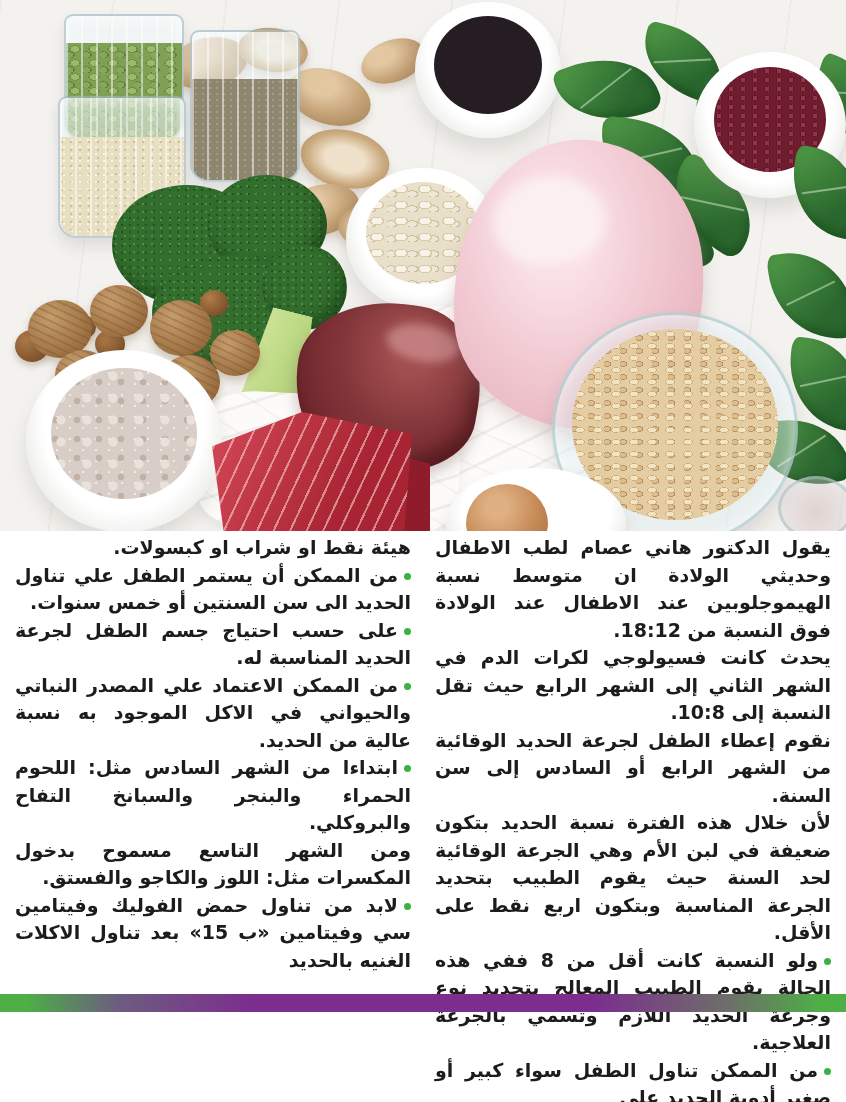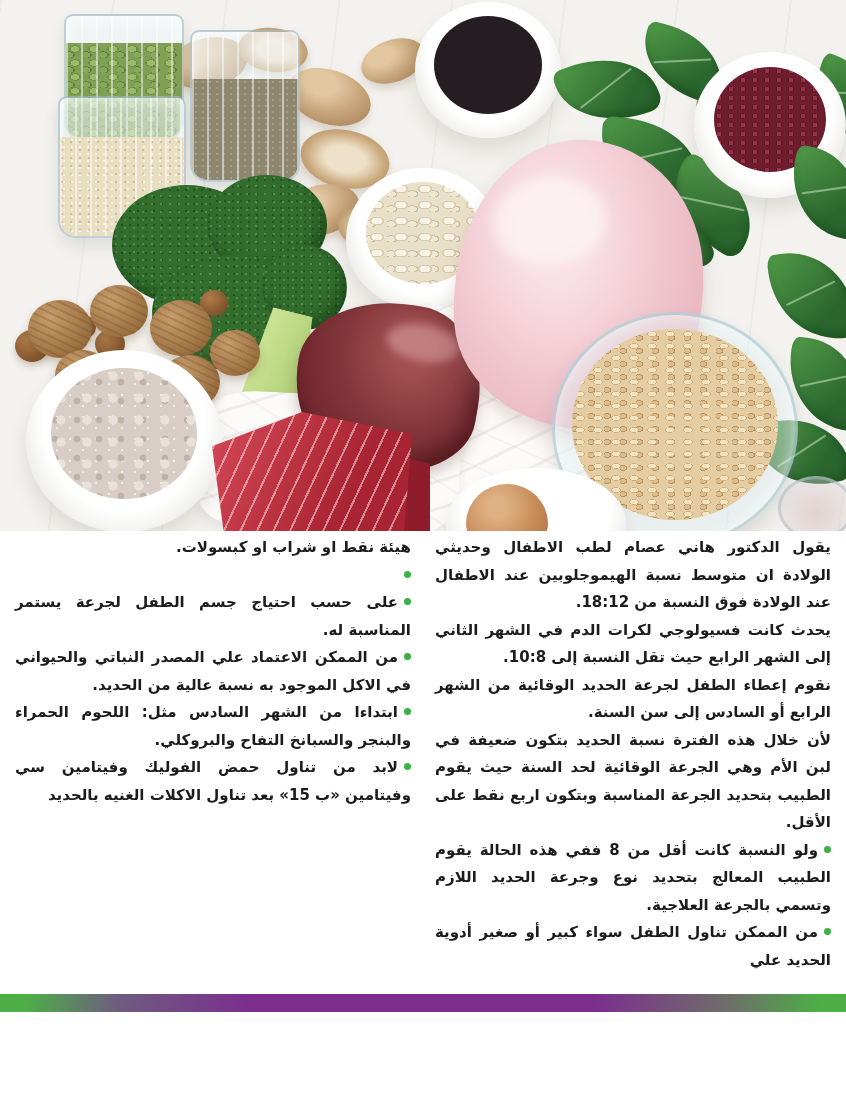--- a/index.html
+++ b/index.html
@@ -115,21 +115,21 @@
       background-size:18px 12px,16px 13px;}
 
   .egg{background:radial-gradient(circle at 38% 32%,#dfb083 0 15%,#c78c58 55%,#a86e3e);
       border-radius:50% 50% 50% 50% / 55% 55% 45% 45%;}
   .jar{border-radius:50%;border:3px solid rgba(175,192,198,0.6);
       background:radial-gradient(circle at 50% 58%,rgba(185,138,138,0.3),rgba(228,234,237,0.45));}
 
   
   .article{position:absolute;left:0;top:534px;width:846px;direction:rtl;}
   .col{position:absolute;top:0;width:396px;color:#1c1c1c;
-       font-size:15px;font-weight:700;line-height:27.5px;
+       font-size:19px;font-weight:700;line-height:27.5px;
        text-align:justify;}
   .col-right{right:15px;}
   .col-left{right:435px;}
   .col p{margin:0;padding:0;}
   .bullet{display:inline-block;width:7px;height:7px;border-radius:50%;
           background:#3cb043;margin-inline-end:6px;vertical-align:2px;}
 
   
   .footer-bar{position:absolute;left:0;top:994px;width:846px;height:18px;
       background:linear-gradient(90deg,#4daf46 0%,#4daf46 3%,#6e5c80 14%,#7c2d8e 30%,#7c2d8e 70%,#6e6e6a 86%,#4daf46 97%,#4daf46 100%);}
@@ -232,24 +232,25 @@
       <p><span>يقول الدكتور هاني عصام لطب الاطفال وحديثي الولادة ان متوسط نسبة الهيموجلوبين عند الاطفال عند الولادة فوق النسبة من 18:12.</span></p>
       <p><span>يحدث كانت فسيولوجي لكرات الدم في الشهر الثاني إلى الشهر الرابع حيث تقل النسبة إلى 10:8.</span></p>
       <p><span>نقوم إعطاء الطفل لجرعة الحديد الوقائية من الشهر الرابع أو السادس إلى سن السنة.</span></p>
       <p><span>لأن خلال هذه الفترة نسبة الحديد بتكون ضعيفة في لبن الأم وهي الجرعة الوقائية لحد السنة حيث يقوم الطبيب بتحديد الجرعة المناسبة وبتكون اربع نقط على الأقل.</span></p>
       <p><span class="bullet"></span><span>ولو النسبة كانت أقل من 8 ففي هذه الحالة يقوم الطبيب المعالج بتحديد نوع وجرعة الحديد اللازم وتسمي بالجرعة العلاجية.</span></p>
       <p><span class="bullet"></span><span>من الممكن تناول الطفل سواء كبير أو صغير أدوية الحديد علي</span></p>
     </div>
 
     <div class="col col-left">
       <p><span>هيئة نقط او شراب او كبسولات.</span></p>
-      <p><span class="bullet"></span></p>
-      <p><span class="bullet"></span><span>على حسب احتياج جسم الطفل لجرعة يستمر المناسبة له.</span></p>
+      <p><span class="bullet"></span><span>من الممكن أن يستمر الطفل علي تناول الحديد الى سن السنتين أو خمس سنوات.</span></p>
+      <p><span class="bullet"></span><span>على حسب احتياج جسم الطفل لجرعة الحديد المناسبة له.</span></p>
       <p><span class="bullet"></span><span>من الممكن الاعتماد علي المصدر النباتي والحيواني في الاكل الموجود به نسبة عالية من الحديد.</span></p>
       <p><span class="bullet"></span><span>ابتداءا من الشهر السادس مثل: اللحوم الحمراء والبنجر والسبانخ التفاح والبروكلي.</span></p>
+      <p><span>ومن الشهر التاسع مسموح بدخول المكسرات مثل: اللوز والكاجو والفستق.</span></p>
       <p><span class="bullet"></span><span>لابد من تناول حمض الفوليك وفيتامين سي وفيتامين «ب 15» بعد تناول الاكلات الغنيه بالحديد</span></p>
     </div>
 
   </div>
 
   <div class="footer-bar"></div>
 
 </div>
 
 </body></html>

